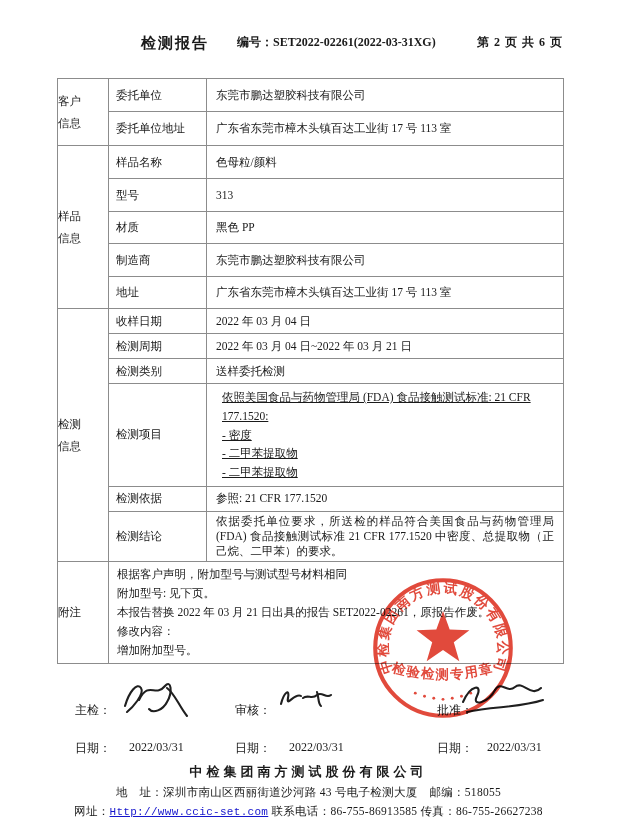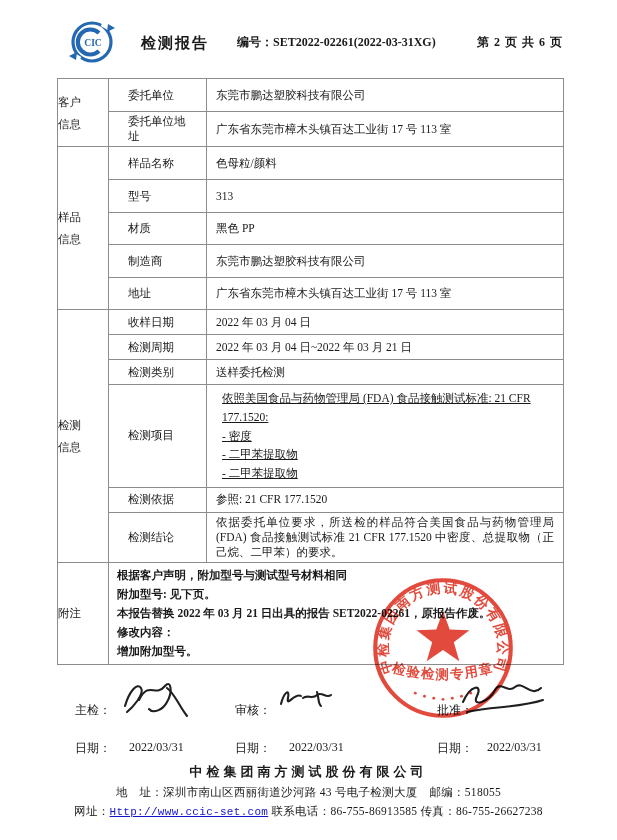--- a/index.html
+++ b/index.html
@@ -13,26 +13,26 @@
   
   .hdr { position:absolute; left:57px; top:16px; width:506px; height:52px; }
   .hdr .logo { position:absolute; left:5px; top:2px; }
   .hdr .title { position:absolute; left:84px; top:18px; font-size:15px; font-weight:bold; letter-spacing:2px; }
   .hdr .repno { position:absolute; left:180px; top:18px; font-size:12px; font-weight:bold; }
   .hdr .pageinfo { position:absolute; right:0; top:18px; font-size:12px; font-weight:bold; letter-spacing:1px; }
   
   table.rep { position:absolute; left:57px; top:78px; width:506px; border-collapse:collapse; table-layout:fixed; }
   table.rep td { border:1px solid #8c8c8c; font-size:11.5px; vertical-align:middle; }
   td.grp { line-height:22px; font-size:11.5px; }
-  td.lbl { padding:2px 19px; }
+  td.lbl { padding:2px 7px; }
   td.val { padding:2px 9px; }
   td.multi { padding:4px 15px; vertical-align:middle;text-decoration:underline; }
   .vline { line-height:18.8px; }
   .just { text-align:justify; line-height:15px;margin-top:12px; }
-  td.noteval { padding:3px 8px; vertical-align:middle;font-weight:bold; }
+  td.noteval { padding:3px 8px; vertical-align:middle; }
   .note-line { line-height:19px; }
   
   .approval { position:absolute; left:57px; top:672px; width:506px; height:88px; font-size:12px; }
   .role { position:absolute; top:30px; font-weight:normal; }
   .datelbl { position:absolute; top:68px; }
   .dateval { position:absolute; top:68px; }
   .sig { position:absolute; }
   .sig path { fill:none; stroke:#1f1f1f; stroke-width:2.1; stroke-linecap:round; stroke-linejoin:round; }
   
   .stamp { position:absolute; left:366px; top:571px; width:154px; height:154px; mix-blend-mode:multiply; opacity:.92; }
@@ -41,31 +41,20 @@
   .footer .co { font-size:13px; font-weight:bold; letter-spacing:4px; }
   .footer .ln { font-size:11.5px; margin-top:4px; letter-spacing:.3px; }
   .footer a { color:#1515cc; text-decoration:underline; font-family:"Liberation Mono","DejaVu Sans Mono",monospace; font-size:11px; }
 </style>
 </head>
 <body>
 
 <div class="page">
 
   <div class="hdr">
-    <div class="logo">
-      <svg width="60" height="48" viewBox="0 0 60 48">
-        <circle cx="30" cy="24" r="19" fill="none" stroke="#2468b2" stroke-width="3.2"></circle>
-        <rect x="40" y="3" width="10" height="8" fill="#ffffff" transform="rotate(30 45 7)"></rect>
-        <path d="M 46,6 L 53,10 L 45,14 Z" fill="#2468b2"></path>
-        <rect x="8" y="36" width="10" height="8" fill="#ffffff" transform="rotate(30 13 40)"></rect>
-        <path d="M 14,42 L 7,38 L 15,34 Z" fill="#2468b2"></path>
-        <path d="M 37,15 A 12.5,12.5 0 1 0 37,33" fill="none" stroke="#2468b2" stroke-width="4.2"></path>
-        <text x="31" y="27.5" text-anchor="middle" font-size="9.5" font-weight="bold" font-family="Liberation Serif, DejaVu Serif, serif" fill="#2468b2" stroke="#ffffff" stroke-width="2.6" paint-order="stroke">CIC</text>
-      </svg>
-    </div>
     <div class="title">检测报告</div>
     <div class="repno"><span>编号：</span><span>SET2022-02261(2022-03-31XG)</span></div>
     <div class="pageinfo">第 2 页 共 6 页</div>
   </div>
 
   <table class="rep">
     <colgroup>
         <col style="width:51px">
         <col style="width:98px">
         <col style="width:357px">

